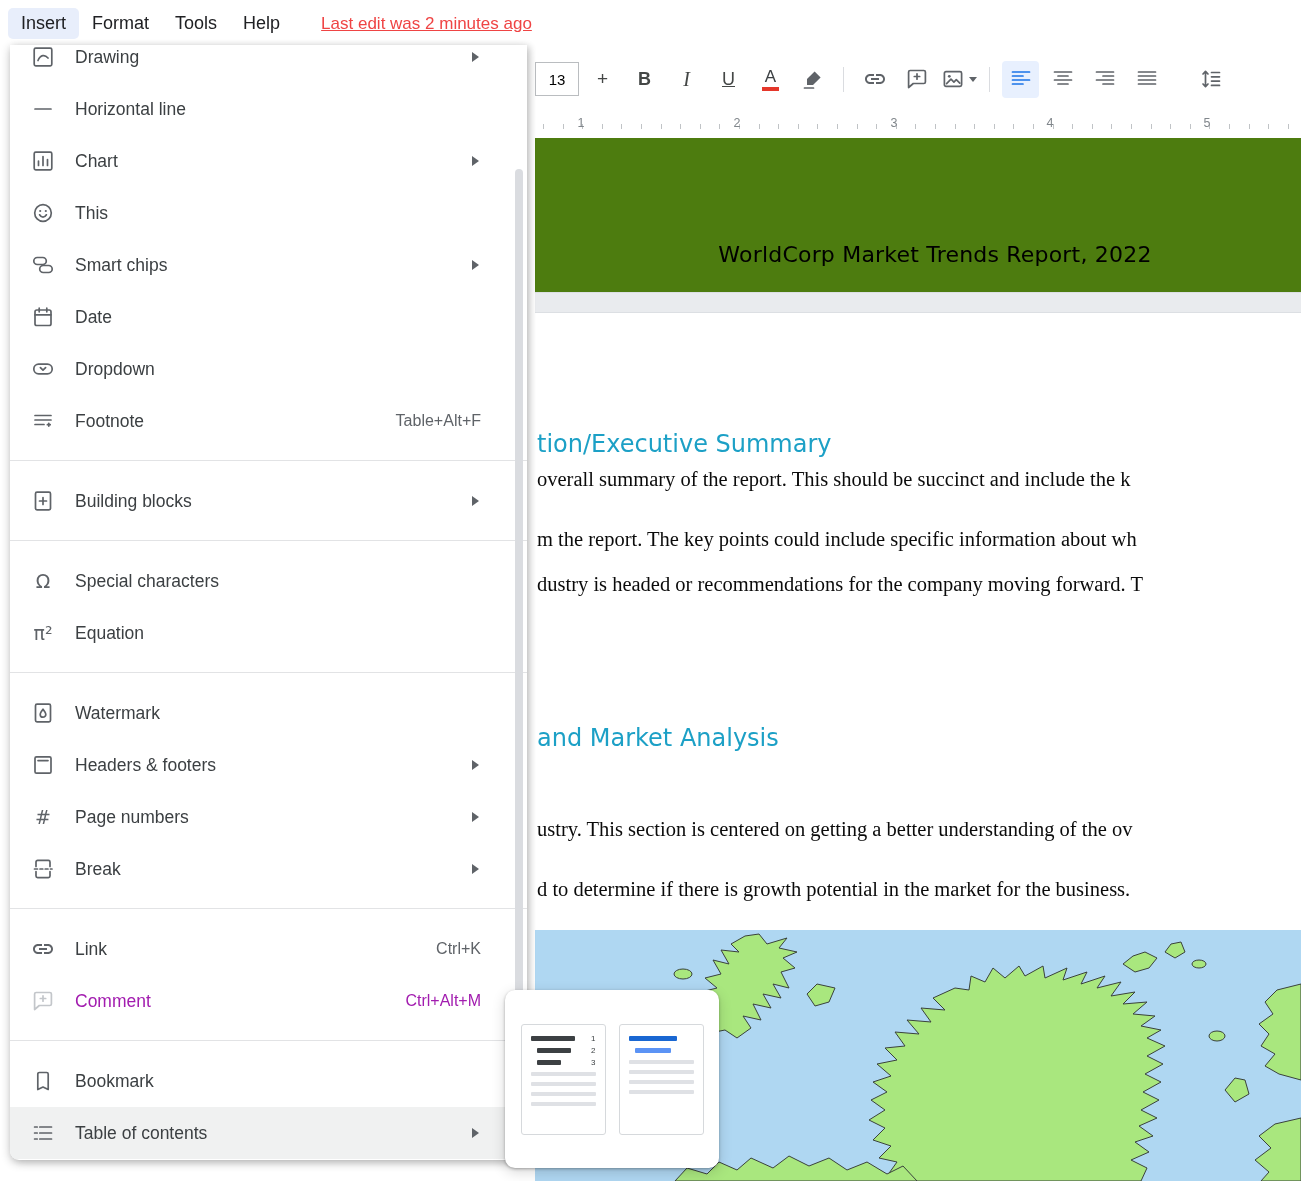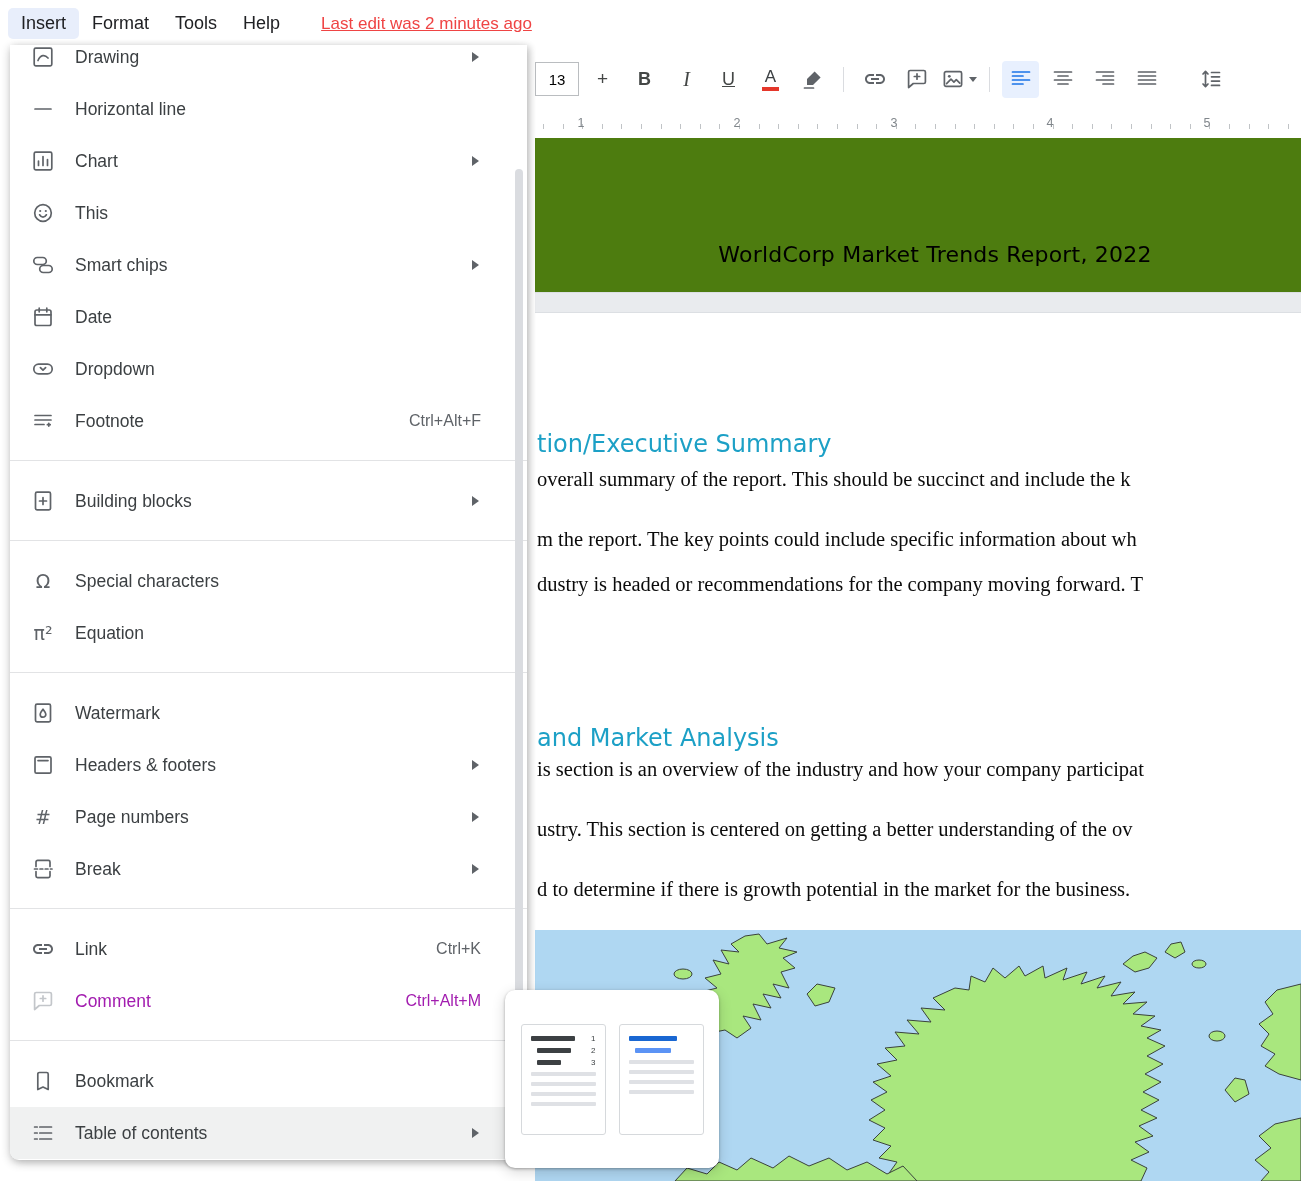--- a/index.html
+++ b/index.html
@@ -173,21 +173,20 @@
 </div>
 
 <div class="page-gap"></div>
 
 <div class="doc">
   <div class="h h1">tion/Executive Summary</div>
   <div class="ln s0l0">overall summary of the report.  This should be succinct and include the k</div>
   <div class="ln s0l1">m the report.  The key points could include specific information about wh</div>
   <div class="ln s0l2">dustry is headed or recommendations for the company moving forward.  T</div>
   <div class="h h2">and Market Analysis</div>
-  <div class="ln s1l0">is section is an overview of the industry and how your company participat</div>
   <div class="ln s1l1">ustry.  This section is centered on getting a better understanding of the ov</div>
   <div class="ln s1l2">d to determine if there is growth potential in the market for the business.</div>
 
   <div class="map">
     <svg viewBox="0 0 766 251" preserveAspectRatio="none">
       <rect x="0" y="0" width="766" height="251" fill="#afd7f2"></rect>
       <g fill="#a9e77e" stroke="#3a423c" stroke-width="1" stroke-linejoin="round">
         <path d="M210,6 L196,14 L204,22 L186,20 L194,34 L178,30 L186,44 L170,48 L182,58 L166,62 L176,74 L162,86 L178,92 L170,104 L190,100 L202,108 L216,98 L208,86 L226,90 L218,74 L236,78 L228,64 L246,68 L238,54 L254,58 L246,42 L260,38 L248,28 L262,22 L244,18 L252,8 L232,14 L224,4 Z"></path>
         <ellipse cx="148" cy="44" rx="9" ry="5"></ellipse>
         <ellipse cx="137" cy="72" rx="7" ry="4"></ellipse>
@@ -292,21 +291,21 @@
     </div>
 
     <div class="mi">
       <span class="ic">
         <svg class="isvg" viewBox="0 0 24 24">
             <path d="M4 6.5h16M4 11h16M4 15.5h9"></path>
             <path d="M17.8 14.3v2.8M16.4 15.7h2.8"></path>
           </svg>
         </span>
       <span class="lbl">Footnote</span>
-      <span class="sc">Ctrl+Alt+F</span>
+      <span class="sc">Table+Alt+F</span>
     </div>
 
     <div class="mdiv"></div>
 
     <div class="mi">
       <span class="ic">
         <svg class="isvg" viewBox="0 0 24 24">
             <rect x="4.5" y="3.2" width="15" height="17.6" rx="1.5"></rect>
             <path d="M12 8.5v7M8.5 12h7"></path>
           </svg>

